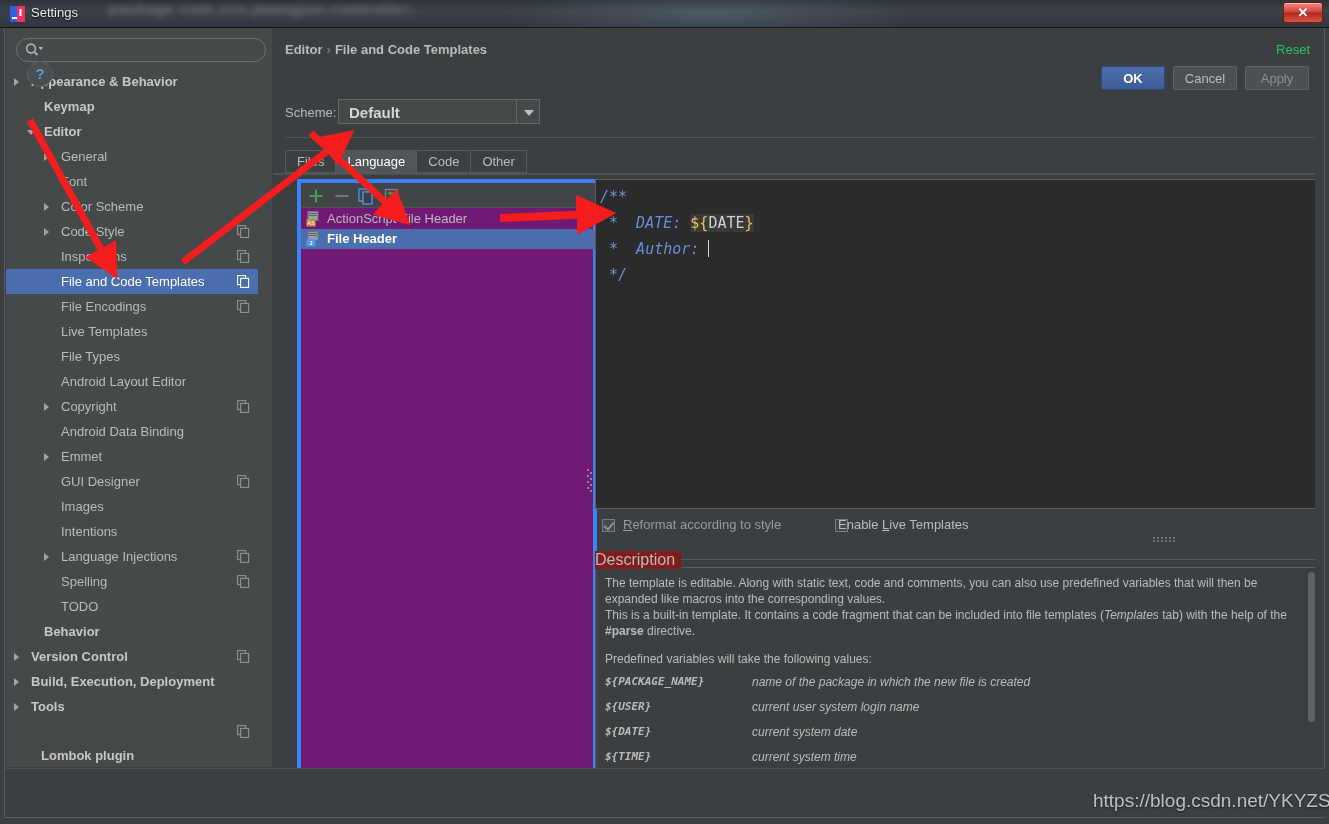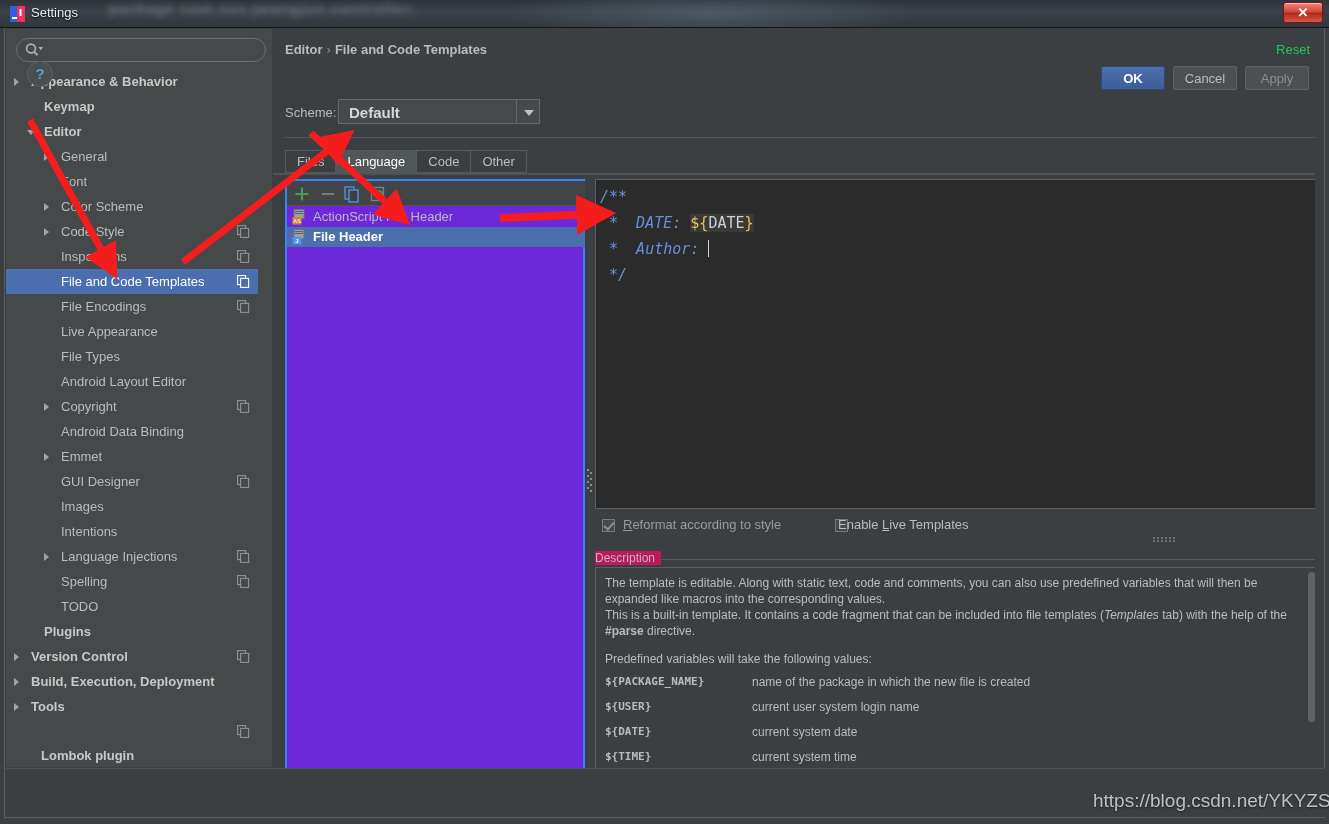--- a/index.html
+++ b/index.html
@@ -175,22 +175,22 @@
     background: #4e5254;
   }
 
   
   #content {
     position: absolute; left: 12px; top: 150px; width: 1034px; height: 602px;
   }
 
   
   #list-panel {
-    position: absolute; left: 0; top: 0; width: 300px; height: 598px;
-    background: #6d28d9; border: 2px solid #3b82f6;
+    position: absolute; left: 12px; top: 0; width: 300px; height: 598px;
+    background: #701a75; border: 4px solid #3b82f6;
   }
   #list-toolbar {
     position: absolute; left: 0; top: 0; width: 298px; height: 25px;
     background: #414547; border-bottom: 1px solid #4f5355;
   }
   .tb-btn { position: absolute; top: 4px; width: 18px; height: 18px; }
   #list-items { position: absolute; left: 0; top: 26px; width: 298px; }
   .list-row {
     position: relative; height: 20px; line-height: 20px;
     font-size: 13px; color: #bbbbbb; padding-left: 26px;
@@ -238,39 +238,39 @@
   }
   .cb-label { position: absolute; top: 2px; font-size: 13px; color: #9a9a9a; }
   .cb-label.enabled { color: #bbbbbb; }
   .u { text-decoration: underline; }
   #grip { position: absolute; left: 558px; top: 22px; width: 26px; height: 6px; }
   .gdot { position: absolute; width: 2px; height: 2px; background: #6f7375; }
 
   
   #desc-label {
     position: absolute; left: 310px; top: 372px;
-    font-size: 12px; color: #bbbbbb; background: #be185d;
+    font-size: 16px; color: #bbbbbb; background: #7f1d1d;
     padding-right: 6px; z-index: 2;
   }
   #desc-line {
     position: absolute; left: 310px; top: 380px; width: 724px; height: 1px;
     background: #555a5c;
   }
   #desc-box {
     position: absolute; left: 310px; top: 388px; width: 724px; height: 210px;
     background: #3c3f41; border: 1px solid #5b5f61;
     overflow: hidden;
   }
   #desc-inner { position: absolute; left: 9px; top: 7px; width: 695px; }
   .desc-p {
     font-size: 12px; line-height: 16px; color: #bbbbbb;
   }
   .desc-p i { font-style: italic; }
   .desc-p b { font-weight: bold; }
-  #var-table { position: absolute; left: 9px; top: 105px; width: 700px; }
+  #var-table { position: absolute; left: 9px; top: 105px; width: 700px; font-style: italic; }
   .var-row { position: relative; height: 25px; }
   .var-name {
     position: absolute; left: 0; top: 2px;
     font-family: "DejaVu Sans Mono", monospace;
     font-size: 11px; font-weight: bold; color: #bbbbbb;
   }
   .var-desc {
     position: absolute; left: 147px; top: 2px;
     font-size: 12px; color: #bbbbbb;
   }
@@ -401,21 +401,21 @@
             </svg>
           </div>
           <div class="tree-row">
             <span class="label" style="left: 55px;">File Encodings</span>
             <svg class="copyicon" width="13" height="13" viewBox="0 0 13 13">
               <rect x="0.6" y="0.6" width="8" height="9" fill="none" stroke="#8f9395" stroke-width="1.1"></rect>
               <rect x="3.6" y="3.4" width="8" height="9" fill="#45494a" stroke="#8f9395" stroke-width="1.1"></rect>
             </svg>
           </div>
           <div class="tree-row">
-            <span class="label" style="left: 55px;">Live Appearance</span>
+            <span class="label" style="left: 55px;">Live Templates</span>
           </div>
           <div class="tree-row">
             <span class="label" style="left: 55px;">File Types</span>
           </div>
           <div class="tree-row">
             <span class="label" style="left: 55px;">Android Layout Editor</span>
           </div>
           <div class="tree-row">
             <span class="arrow" style="left: 38px;"></span>
             <span class="label" style="left: 55px;">Copyright</span>
@@ -456,21 +456,21 @@
             <span class="label" style="left: 55px;">Spelling</span>
             <svg class="copyicon" width="13" height="13" viewBox="0 0 13 13">
               <rect x="0.6" y="0.6" width="8" height="9" fill="none" stroke="#8f9395" stroke-width="1.1"></rect>
               <rect x="3.6" y="3.4" width="8" height="9" fill="#45494a" stroke="#8f9395" stroke-width="1.1"></rect>
             </svg>
           </div>
           <div class="tree-row">
             <span class="label" style="left: 55px;">TODO</span>
           </div>
           <div class="tree-row bold">
-            <span class="label" style="left: 38px;">Plugins</span>
+            <span class="label" style="left: 38px;">Behavior</span>
           </div>
           <div class="tree-row bold">
             <span class="arrow" style="left: 8px;"></span>
             <span class="label" style="left: 25px;">Version Control</span>
             <svg class="copyicon" width="13" height="13" viewBox="0 0 13 13">
               <rect x="0.6" y="0.6" width="8" height="9" fill="none" stroke="#8f9395" stroke-width="1.1"></rect>
               <rect x="3.6" y="3.4" width="8" height="9" fill="#45494a" stroke="#8f9395" stroke-width="1.1"></rect>
             </svg>
           </div>
           <div class="tree-row bold">

